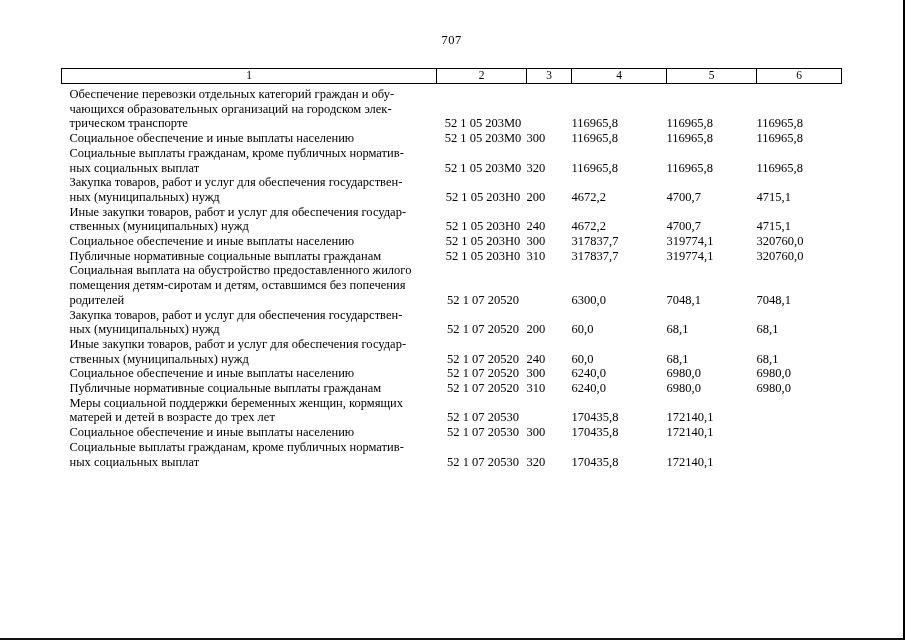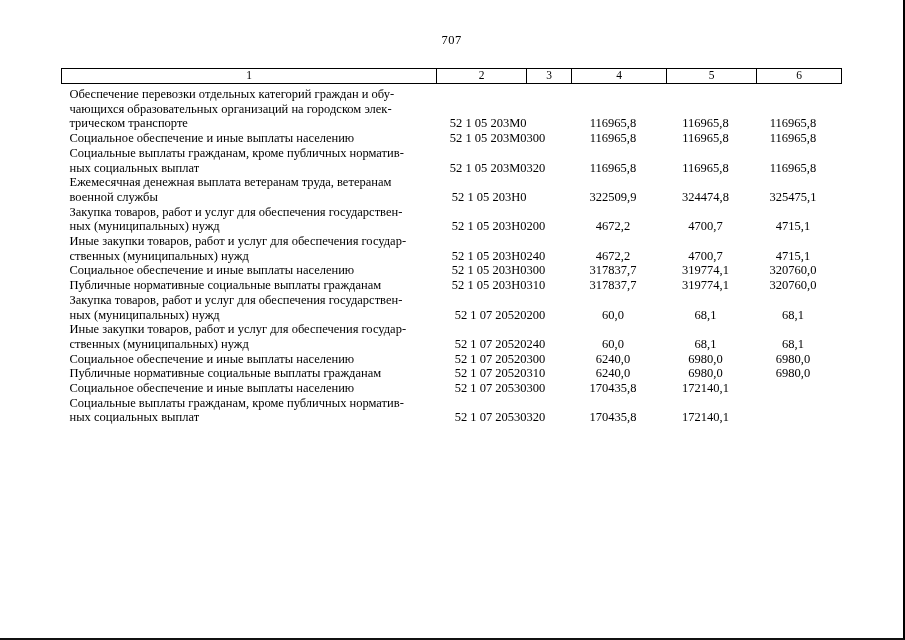--- a/index.html
+++ b/index.html
@@ -58,27 +58,27 @@
   }
   td.cell-desc {
     padding-left: 8px;
     padding-right: 4px;
     white-space: pre-line;
     text-align: left;
   }
   td.cell-code {
     padding-left: 3px;
     white-space: nowrap;
-    text-align: right;
+    text-align: center;
   }
   td.cell-vid {
     text-align: left;
   }
   td.cell-amt {
-    text-align: center;
+    text-align: left;
     padding-right: 12px;
     white-space: nowrap;
   }
 </style>
 </head>
 <body>
 
 <div class="sheet">
   <div class="page-number">707</div>
 
@@ -124,29 +124,20 @@
         <tr>
           <td class="cell-desc">Социальные выплаты гражданам, кроме публичных норматив-
 ных социальных выплат</td>
           <td class="cell-code">52 1 05 203М0</td>
           <td class="cell-vid">320</td>
           <td class="cell-amt">116965,8</td>
           <td class="cell-amt">116965,8</td>
           <td class="cell-amt">116965,8</td>
         </tr>
         <tr>
-          <td class="cell-desc">Ежемесячная денежная выплата ветеранам труда, ветеранам
-военной службы</td>
-          <td class="cell-code">52 1 05 203Н0</td>
-          <td class="cell-vid"></td>
-          <td class="cell-amt">322509,9</td>
-          <td class="cell-amt">324474,8</td>
-          <td class="cell-amt">325475,1</td>
-        </tr>
-        <tr>
           <td class="cell-desc">Закупка товаров, работ и услуг для обеспечения государствен-
 ных (муниципальных) нужд</td>
           <td class="cell-code">52 1 05 203Н0</td>
           <td class="cell-vid">200</td>
           <td class="cell-amt">4672,2</td>
           <td class="cell-amt">4700,7</td>
           <td class="cell-amt">4715,1</td>
         </tr>
         <tr>
           <td class="cell-desc">Иные закупки товаров, работ и услуг для обеспечения государ-
@@ -167,20 +158,30 @@
         </tr>
         <tr>
           <td class="cell-desc">Публичные нормативные социальные выплаты гражданам</td>
           <td class="cell-code">52 1 05 203Н0</td>
           <td class="cell-vid">310</td>
           <td class="cell-amt">317837,7</td>
           <td class="cell-amt">319774,1</td>
           <td class="cell-amt">320760,0</td>
         </tr>
         <tr>
+          <td class="cell-desc">Социальная выплата на обустройство предоставленного жилого
+помещения детям-сиротам и детям, оставшимся без попечения
+родителей</td>
+          <td class="cell-code">52 1 07 20520</td>
+          <td class="cell-vid"></td>
+          <td class="cell-amt">6300,0</td>
+          <td class="cell-amt">7048,1</td>
+          <td class="cell-amt">7048,1</td>
+        </tr>
+        <tr>
           <td class="cell-desc">Закупка товаров, работ и услуг для обеспечения государствен-
 ных (муниципальных) нужд</td>
           <td class="cell-code">52 1 07 20520</td>
           <td class="cell-vid">200</td>
           <td class="cell-amt">60,0</td>
           <td class="cell-amt">68,1</td>
           <td class="cell-amt">68,1</td>
         </tr>
         <tr>
           <td class="cell-desc">Иные закупки товаров, работ и услуг для обеспечения государ-
@@ -199,20 +200,29 @@
           <td class="cell-amt">6980,0</td>
           <td class="cell-amt">6980,0</td>
         </tr>
         <tr>
           <td class="cell-desc">Публичные нормативные социальные выплаты гражданам</td>
           <td class="cell-code">52 1 07 20520</td>
           <td class="cell-vid">310</td>
           <td class="cell-amt">6240,0</td>
           <td class="cell-amt">6980,0</td>
           <td class="cell-amt">6980,0</td>
+        </tr>
+        <tr>
+          <td class="cell-desc">Меры социальной поддержки беременных женщин, кормящих
+матерей и детей в возрасте до трех лет</td>
+          <td class="cell-code">52 1 07 20530</td>
+          <td class="cell-vid"></td>
+          <td class="cell-amt">170435,8</td>
+          <td class="cell-amt">172140,1</td>
+          <td class="cell-amt"></td>
         </tr>
         <tr>
           <td class="cell-desc">Социальное обеспечение и иные выплаты населению</td>
           <td class="cell-code">52 1 07 20530</td>
           <td class="cell-vid">300</td>
           <td class="cell-amt">170435,8</td>
           <td class="cell-amt">172140,1</td>
           <td class="cell-amt"></td>
         </tr>
         <tr>

